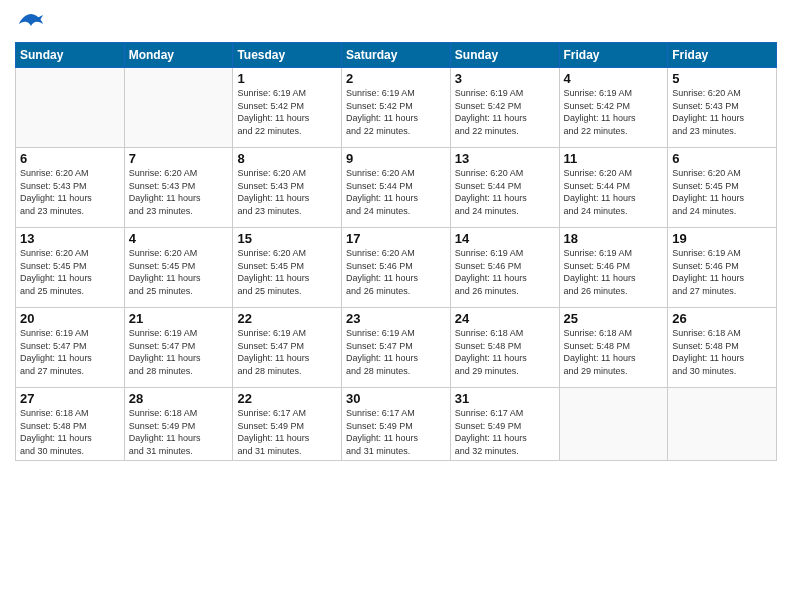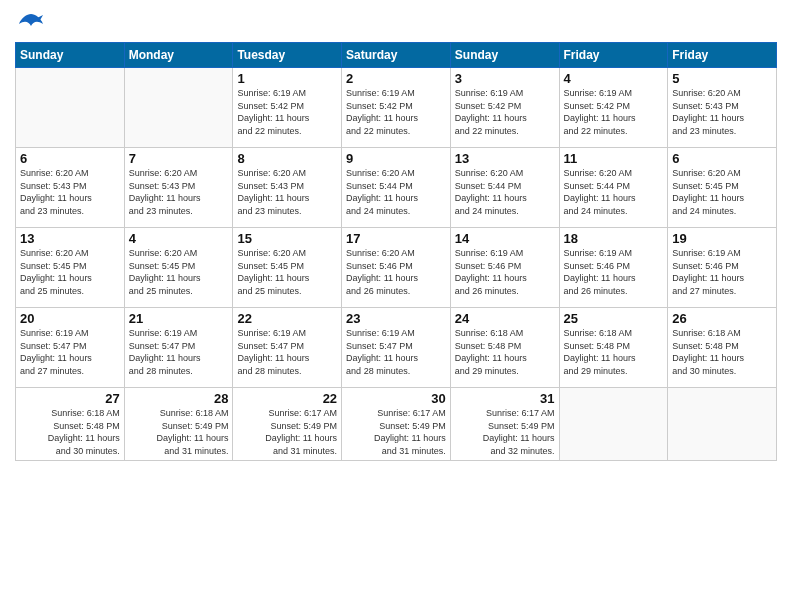--- a/index.html
+++ b/index.html
@@ -78,21 +78,20 @@
       display: block;
       margin-bottom: 1px;
     }
     .day-info {
       font-size: 9px;
       color: #333;
       line-height: 1.4;
     }
     .last-row td {
       height: 70px;
-      text-align: right;
     }
   </style>
 </head>
 <body>
 
 <div class="page">
   <div class="header">
     <div class="logo">
       <div>
         <div style="display:flex;align-items:center;">

